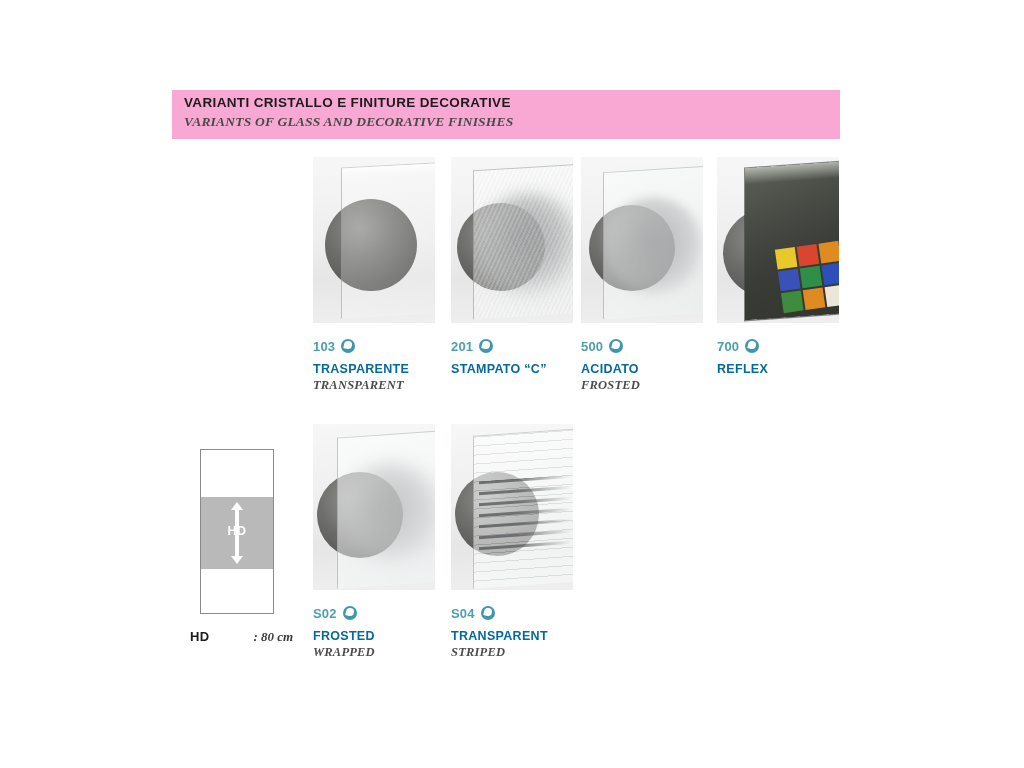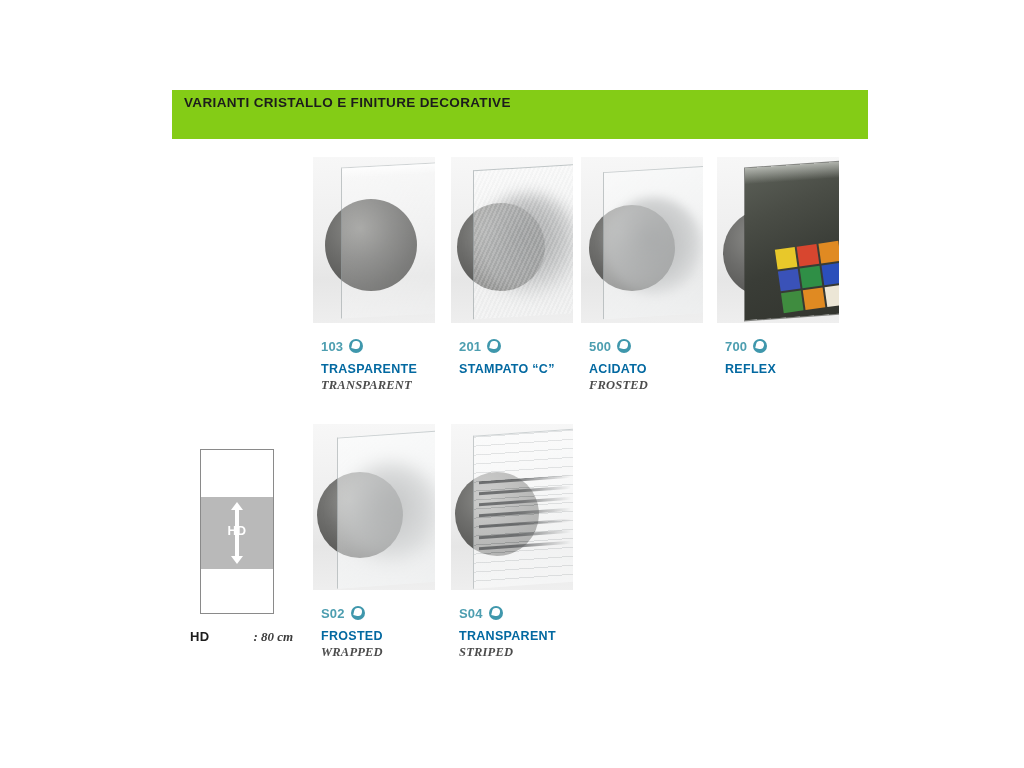--- a/index.html
+++ b/index.html
@@ -7,22 +7,21 @@
   body{
     width:1024px;height:768px;background:#ffffff;overflow:hidden;
     font-family:"Liberation Sans","DejaVu Sans",sans-serif;
     -webkit-font-smoothing:antialiased;
   }
   #page{position:relative;width:1024px;height:768px;}
 
   
   .banner{
     position:absolute;left:172px;top:90px;width:668px;height:49px;
-    background:#84cc16;
-    padding-left:28px;
+    background:#f9a8d4;
   }
   .banner-title{
     position:absolute;left:12px;top:5px;
     font-size:13.5px;font-weight:bold;letter-spacing:.35px;color:#1c1c1c;
   }
   .banner-sub{
     position:absolute;left:12px;top:24px;
     font-family:"Liberation Serif","DejaVu Serif",serif;
     font-size:13.5px;font-style:italic;font-weight:bold;letter-spacing:.2px;color:#4a4a4a;
   }
@@ -149,21 +148,21 @@
   .stripes{
     position:absolute;left:28px;top:54px;width:92px;height:72px;
     background:repeating-linear-gradient(180deg,rgba(86,88,90,.80) 0 3px,rgba(255,255,255,0) 3px 11px);
     transform:skewY(-4deg);
     -webkit-mask-image:linear-gradient(90deg,rgba(0,0,0,1) 0%,rgba(0,0,0,.95) 42%,rgba(0,0,0,.35) 78%,rgba(0,0,0,0) 100%);
             mask-image:linear-gradient(90deg,rgba(0,0,0,1) 0%,rgba(0,0,0,.95) 42%,rgba(0,0,0,.35) 78%,rgba(0,0,0,0) 100%);
     filter:blur(.6px);
   }
 
   
-  .cap{position:absolute;left:8px;width:170px;}
+  .cap{position:absolute;left:0;width:170px;}
   .code-line{display:flex;align-items:center;gap:6px;height:18px;}
   .code{font-size:13px;font-weight:bold;color:#4d9eb0;letter-spacing:.2px;}
   .gicon{
     width:14px;height:14px;border-radius:50%;background:#3f97ac;
     position:relative;flex:0 0 auto;
   }
   .gicon::after{
     content:"";position:absolute;left:3px;top:2px;width:8px;height:8px;
     border-radius:50% 50% 50% 0;
     background:#ffffff;transform:rotate(12deg);
@@ -213,20 +212,21 @@
     font-size:13px;font-style:italic;font-weight:bold;color:#3c3c3c;padding-left:44px;
   }
 </style>
 </head>
 <body>
 
 <div id="page">
 
   <div class="banner">
     <div class="banner-title">VARIANTI CRISTALLO E FINITURE DECORATIVE</div>
+    <div class="banner-sub">VARIANTS OF GLASS AND DECORATIVE FINISHES</div>
   </div>
 
   <div class="row" style="left:313px;top:157px;">
 
     <div class="cell" style="left:0;">
       <div class="thumb t103">
         <div class="bg"></div>
         <div class="ball"></div>
         <div class="panel"></div>
       </div>

